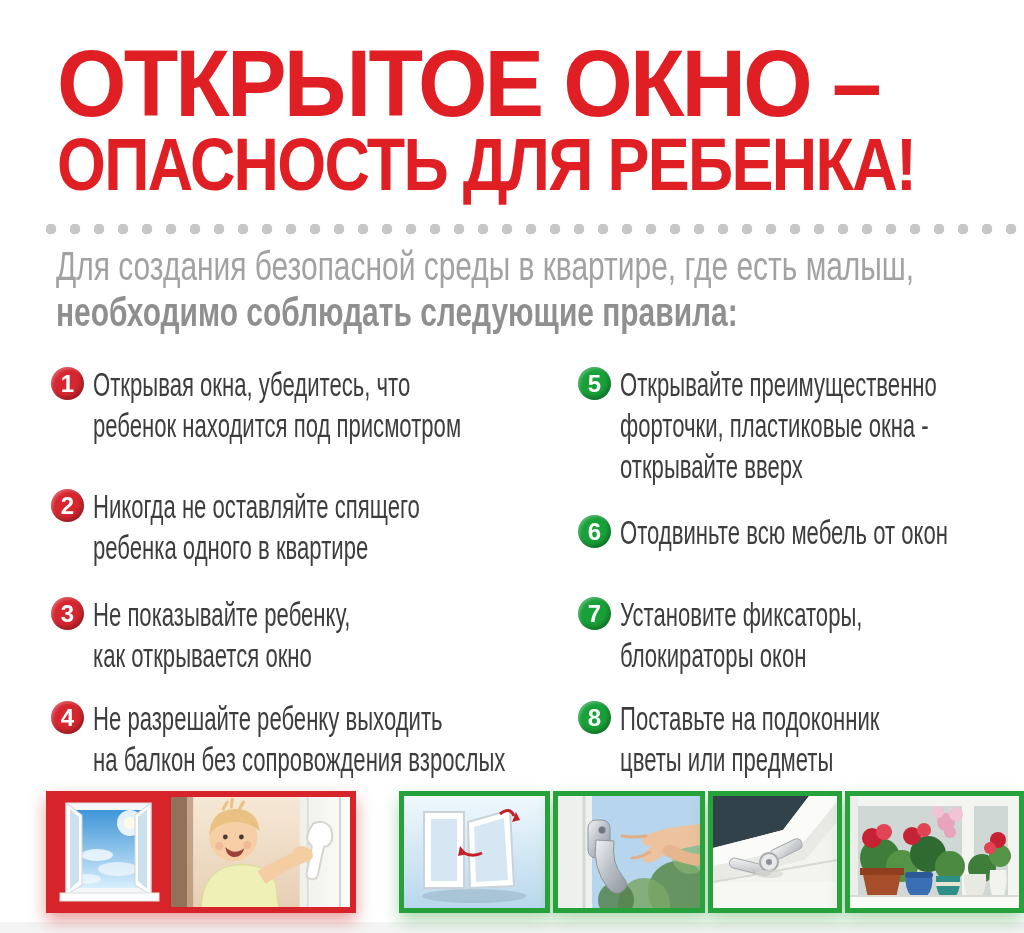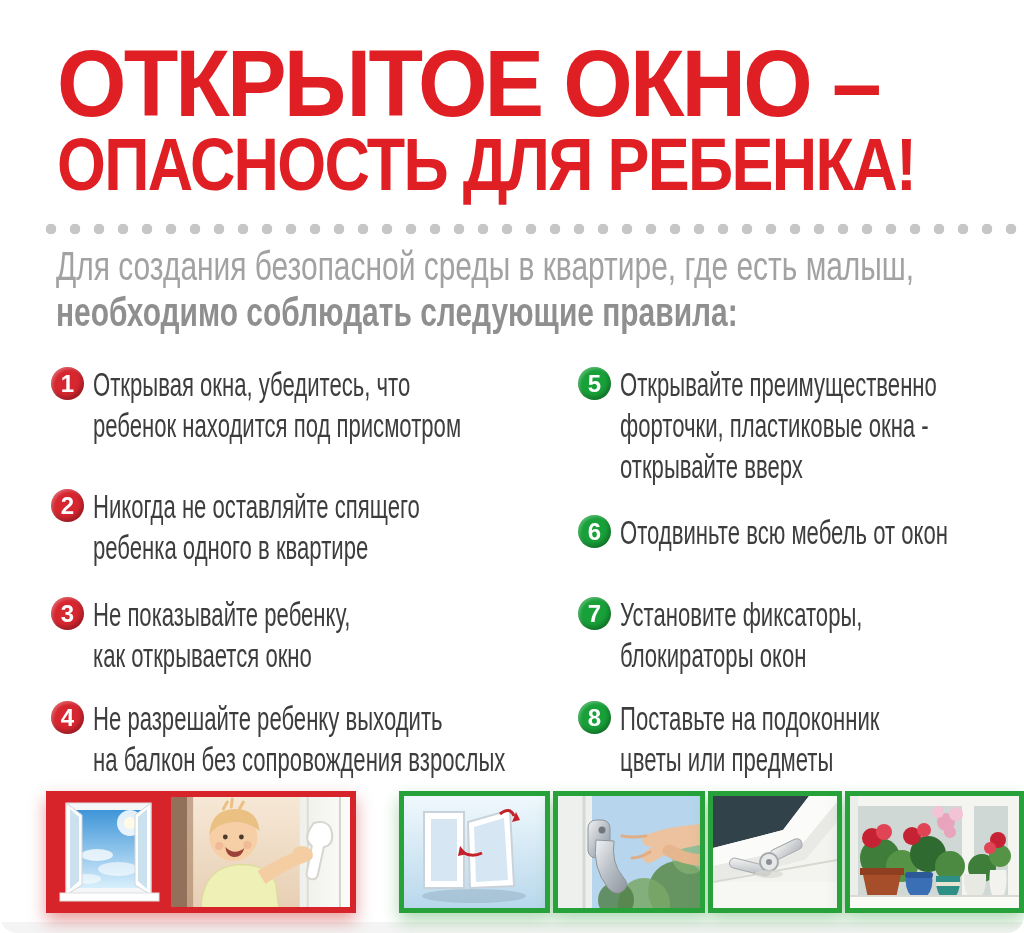--- a/index.html
+++ b/index.html
@@ -1,19 +1,18 @@
 <!DOCTYPE html>
 <html><head>
 <meta charset="utf-8">
 <style>
   html,body{margin:0;padding:0;background:#ffffff;}
   #poster{
     position:relative;width:1024px;height:933px;background:#ffffff;overflow:hidden;
     font-family:"Liberation Sans",sans-serif;
-    border-radius:17px;
   }
   
   .title-line{position:absolute;left:57px;line-height:1;font-weight:bold;white-space:nowrap;
     transform-origin:0 0;}
   .title-1{top:36px;font-size:95px;letter-spacing:-3px;transform:scaleX(.94);}
   .title-2{top:128px;font-size:74px;letter-spacing:-2px;transform:scaleX(.85);}
   
   .dots{position:absolute;left:45px;right:0;top:223px;height:13px;
     background-image:radial-gradient(circle at 6px 6px,#c6c6c6 5px,rgba(0,0,0,0) 5.6px);
     background-size:24px 13px;background-repeat:repeat-x;}

